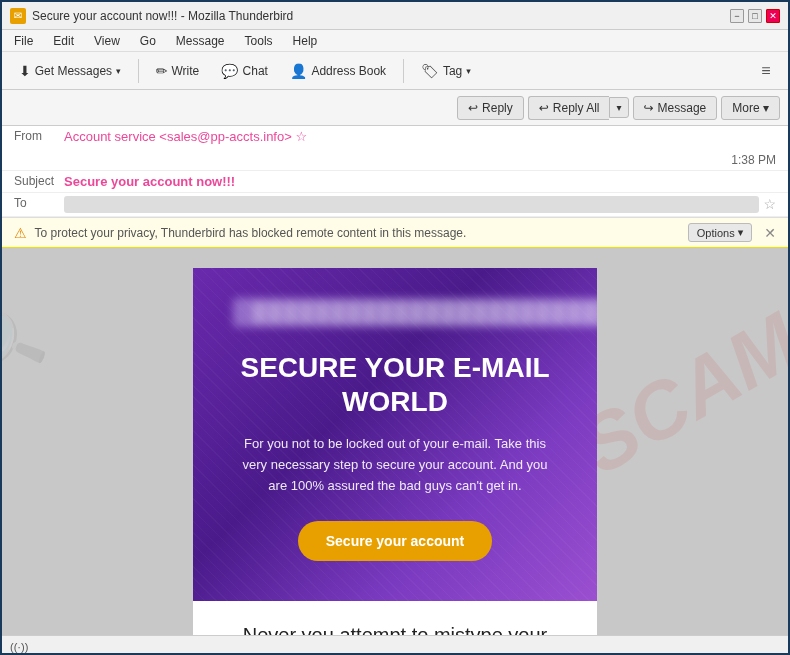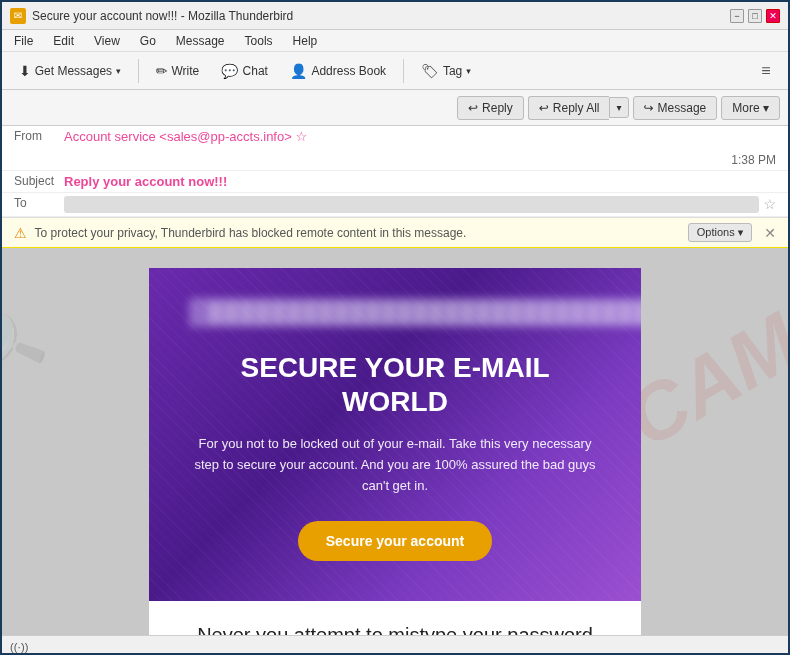--- a/index.html
+++ b/index.html
@@ -196,31 +196,31 @@
     }
     .privacy-banner-text { flex: 1; }
     .options-btn {
       padding: 2px 8px;
       border: 1px solid #bbb;
       border-radius: 3px;
       font-size: 11px;
       color: #333;
       cursor: pointer;
       background: #e8e8e8;
-      display: flex; gap: 3px;
+      display: flex; align-items: center; gap: 3px;
     }
     .close-banner {
       cursor: pointer;
       color: #888;
       font-size: 14px;
       margin-left: 4px;
     }
     .email-content {
       background: white;
-      width: 492px;
+      width: 404px;
       max-width: 100%;
     }
 
     
     .email-banner {
       background: linear-gradient(135deg, #6a2aad 0%, #4a1a8a 40%, #7a3ac0 70%, #9b4fd0 100%);
       padding: 30px 40px 40px;
       text-align: center;
       position: relative;
       overflow: hidden;
@@ -413,21 +413,21 @@
   </div>
 
   <div class="email-header">
     <div class="email-row">
       <span class="email-label">From</span>
       <span class="email-value">Account service &lt;sales@pp-accts.info&gt; ☆</span>
       <span class="email-time">1:38 PM</span>
     </div>
     <div class="email-row">
       <span class="email-label">Subject</span>
-      <span class="email-value" style="font-weight:bold;">Reply your account now!!!</span>
+      <span class="email-value" style="font-weight:bold;">Secure your account now!!!</span>
     </div>
     <div class="email-row">
       <span class="email-label">To</span>
       <span class="email-value" style="background:#ddd; border-radius:3px; padding:1px 8px; display:inline-block; color:transparent; text-shadow:none;">████████████</span>
       <span class="star-icon">☆</span>
     </div>
   </div>
 
   <div class="privacy-banner">
     <span class="warn-icon">⚠</span>

